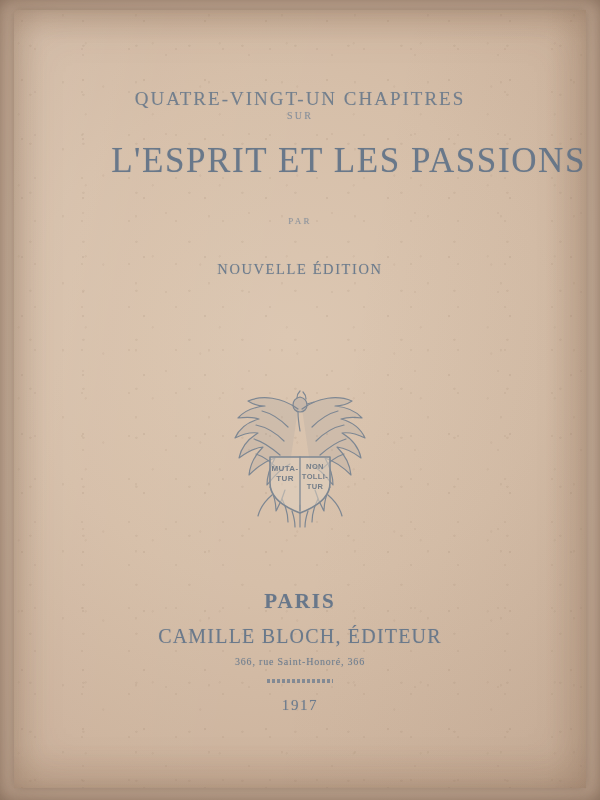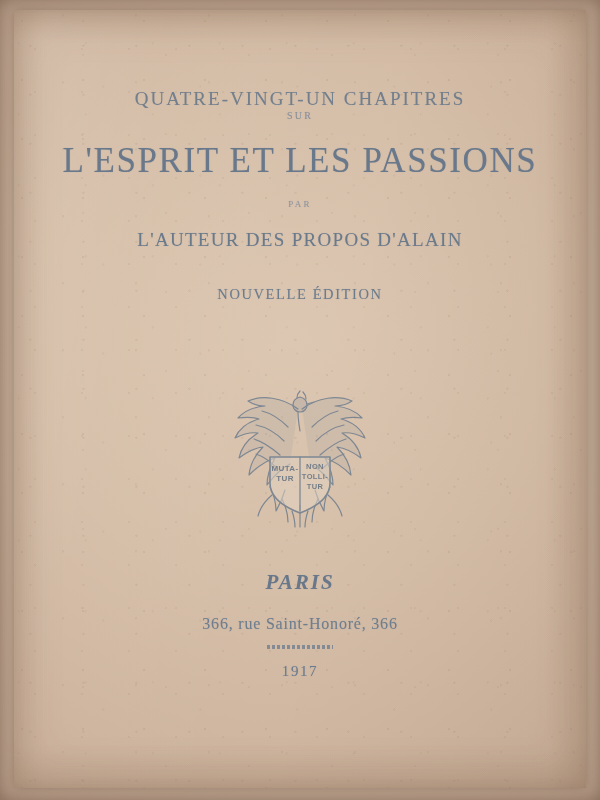--- a/index.html
+++ b/index.html
@@ -107,24 +107,25 @@
     color: #7b8899;
     opacity: 0.85;
   }
 
   #main-title {
     margin-top: 20px;
     font-size: 35px;
     letter-spacing: 1.6px;
     color: #69788a;
     font-weight: 400;
+    text-align: right;
   }
 
   #word-par {
-    margin-top: 18px;
+    margin-top: 35px;
     font-size: 9px;
     letter-spacing: 2.2px;
     color: #7d8a9a;
     opacity: 0.80;
     text-align: center;
   }
 
   #author-line {
     margin-top: 20px;
     font-size: 19px;
@@ -157,35 +158,35 @@
     left: 0;
     right: 0;
     top: 560px;
     text-align: center;
     color: #6d7c8c;
   }
 
   #city-line {
     font-size: 21px;
     letter-spacing: 2.0px;
-    font-style: italic;
     font-weight: bold;
     color: #68778a;
+    margin-top: 19px;
   }
 
   #publisher-line {
     margin-top: 11px;
     font-size: 20px;
     letter-spacing: 1.2px;
     color: #6a798b;
   }
 
   #address-line {
-    margin-top: 20px;
-    font-size: 16px;
+    margin-top: 8px;
+    font-size: 10px;
     letter-spacing: 0.8px;
     color: #6f7e8f;
   }
 
   #rule-ornament {
     margin: 12px auto 0 auto;
     width: 66px;
     height: 4px;
     background: repeating-linear-gradient(90deg,
       #6f7e90 0 3px, transparent 3px 5px);
@@ -206,21 +207,20 @@
 
   <div id="cover-paper">
     <div id="paper-grain"></div>
     <div id="paper-wear"></div>
 
     <div id="title-block">
       <div class="line" id="heading-chapitres">QUATRE-VINGT-UN CHAPITRES</div>
       <div class="line" id="word-sur">SUR</div>
       <div class="line" id="main-title">L'ESPRIT ET LES PASSIONS</div>
       <div class="line" id="word-par">PAR</div>
-      <div class="line" id="author-line">L'AUTEUR DES PROPOS D'ALAIN</div>
       <div class="line" id="edition-line">NOUVELLE ÉDITION</div>
     </div>
 
     <div id="publisher-emblem">
       <svg viewBox="0 0 180 160" width="180" height="160" aria-hidden="true">
         <g fill="none" stroke="#6e7d8e" stroke-width="1.2" stroke-linecap="round" stroke-linejoin="round">
 
           <g>
             <path d="M88 34 C72 22 52 20 38 26 C44 30 50 31 55 31 C44 32 34 36 28 43
                      C36 42 43 42 49 44 C38 47 29 54 25 63 C33 59 41 57 48 58
@@ -274,20 +274,21 @@
           <text x="75" y="106" font-size="8" letter-spacing="0.4">TUR</text>
           <text x="105" y="94" font-size="7.5" letter-spacing="0.4">NON</text>
           <text x="105" y="104" font-size="7.5" letter-spacing="0.4">TOLLI-</text>
           <text x="105" y="114" font-size="7.5" letter-spacing="0.4">TUR</text>
         </g>
       </svg>
     </div>
 
     <div id="imprint-block">
       <div class="line" id="city-line">PARIS</div>
+      <div class="line" id="publisher-line">CAMILLE BLOCH, ÉDITEUR</div>
       <div class="line" id="address-line">366, rue Saint-Honoré, 366</div>
       <div id="rule-ornament"></div>
       <div class="line" id="year-line">1917</div>
     </div>
   </div>
 
   <div id="scan-vignette"></div>
 </div>
 
 </body></html>

